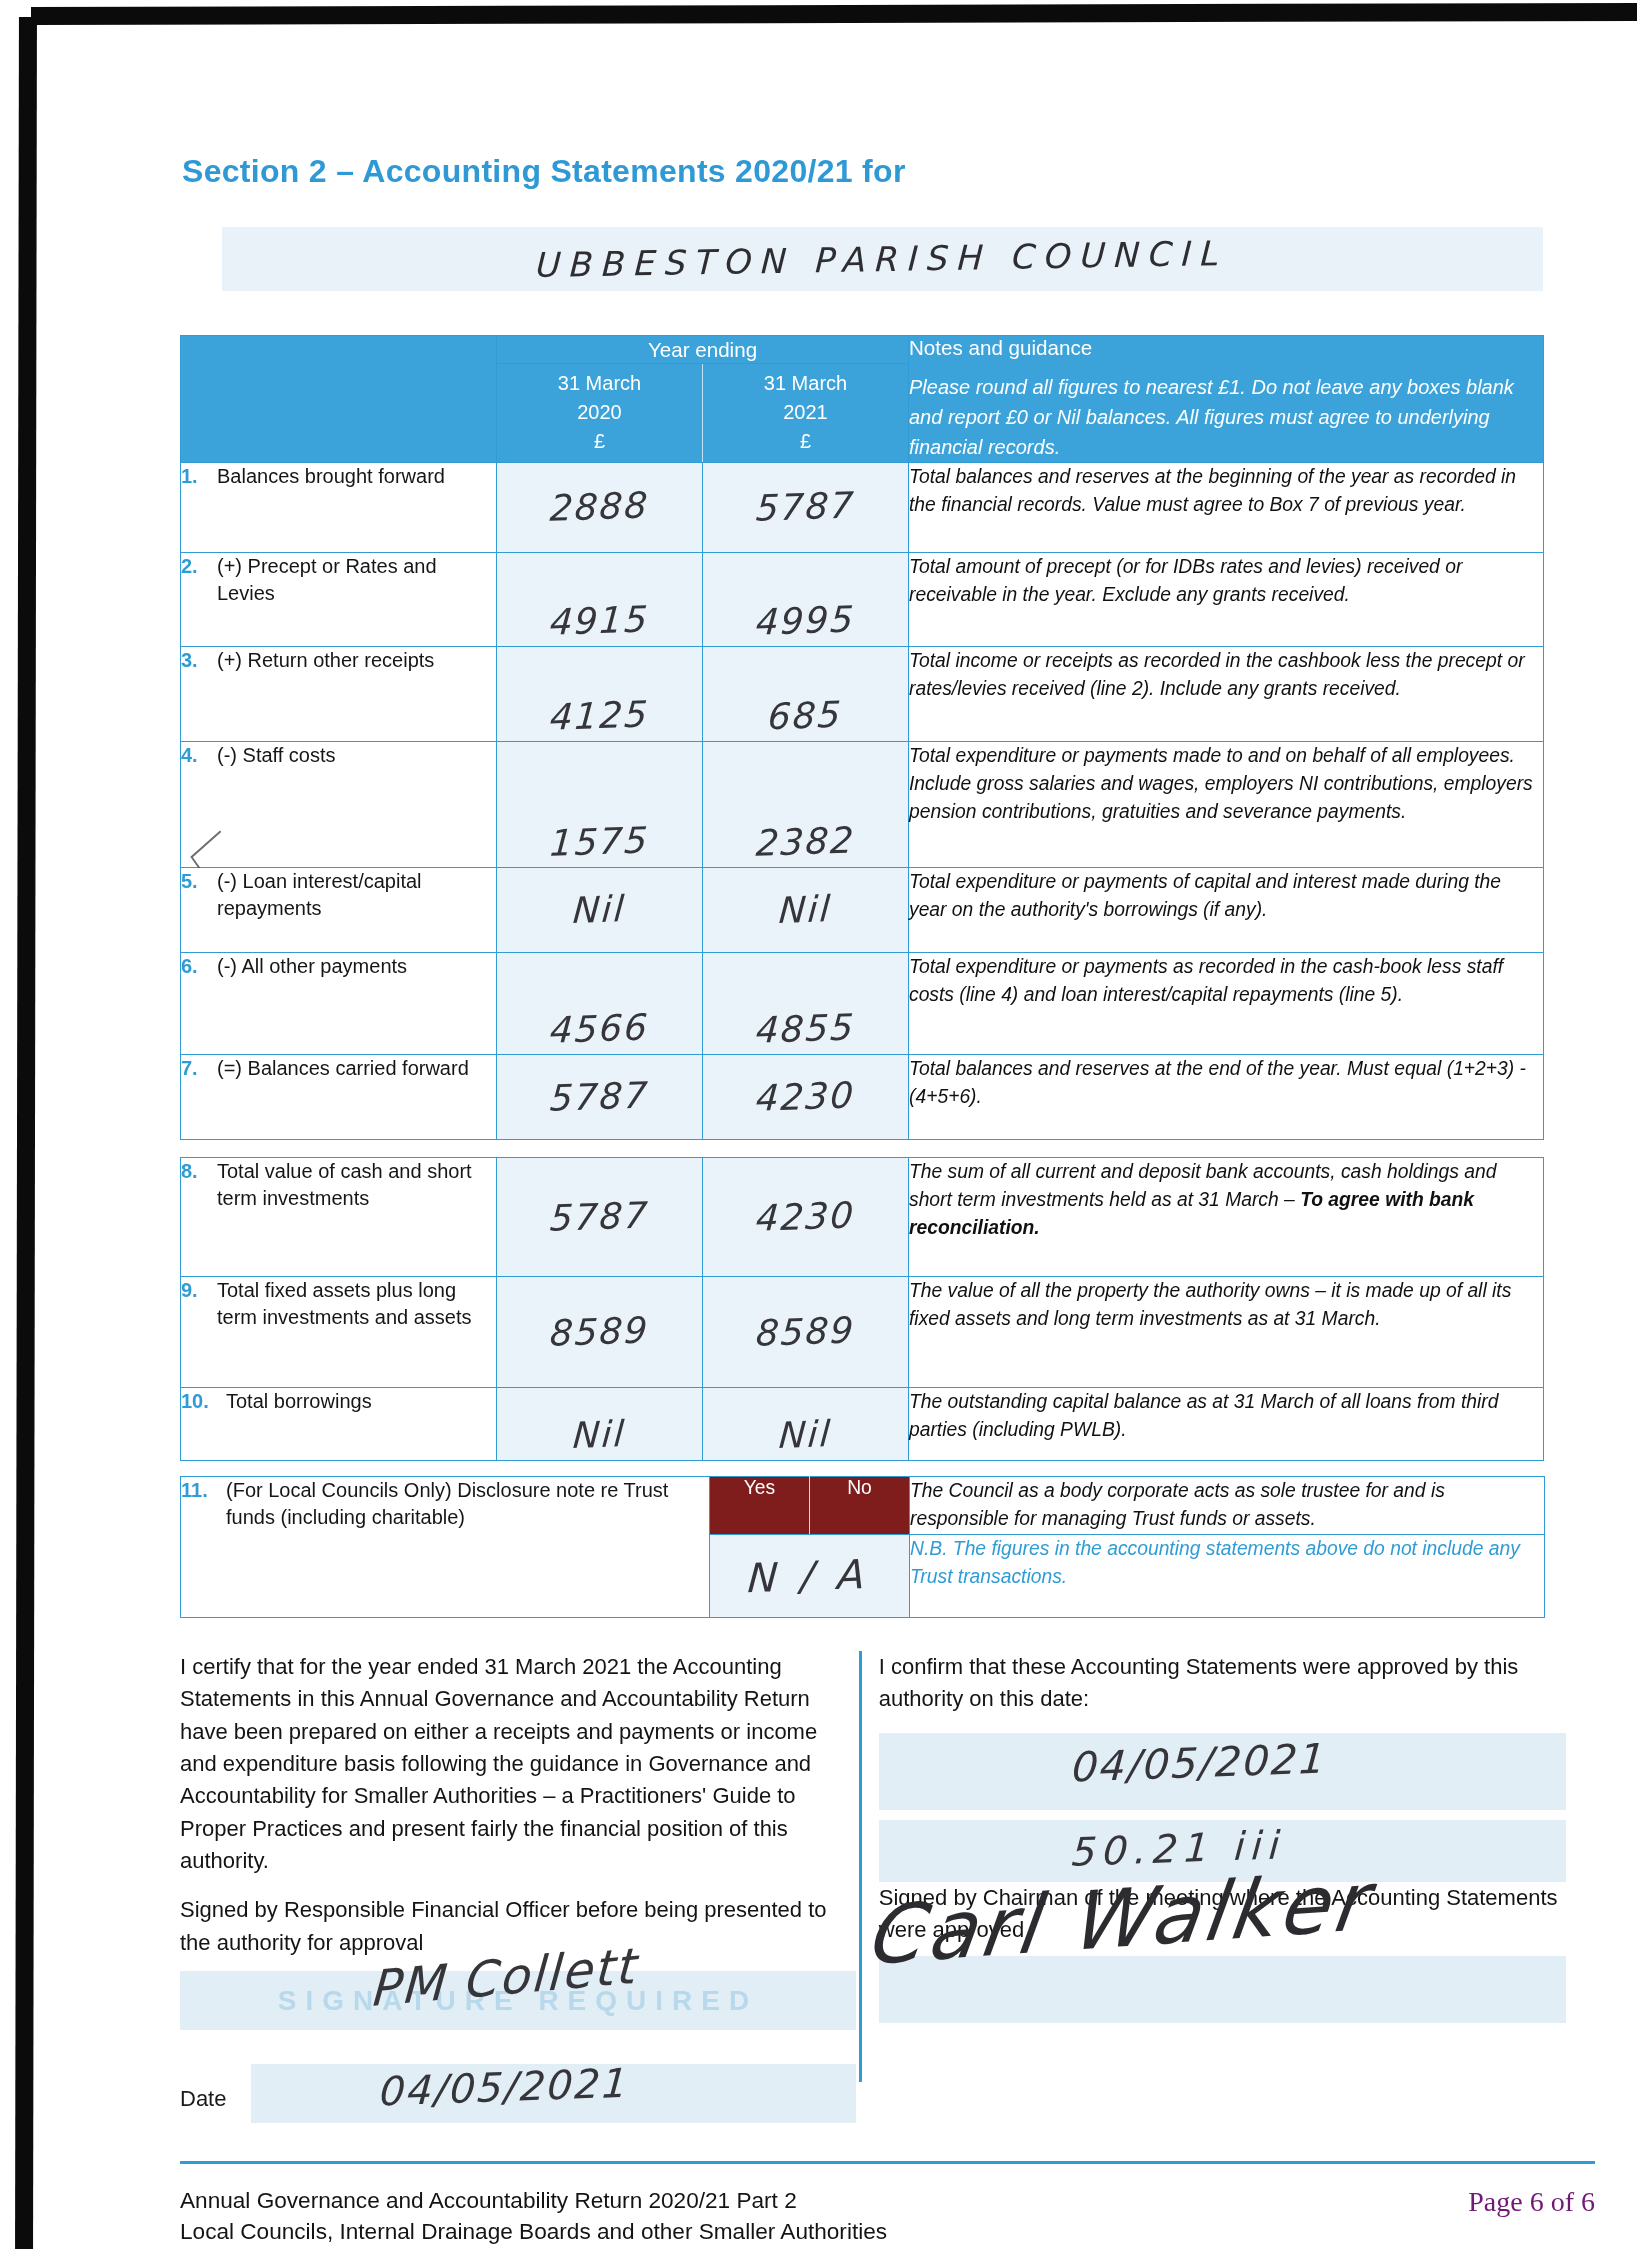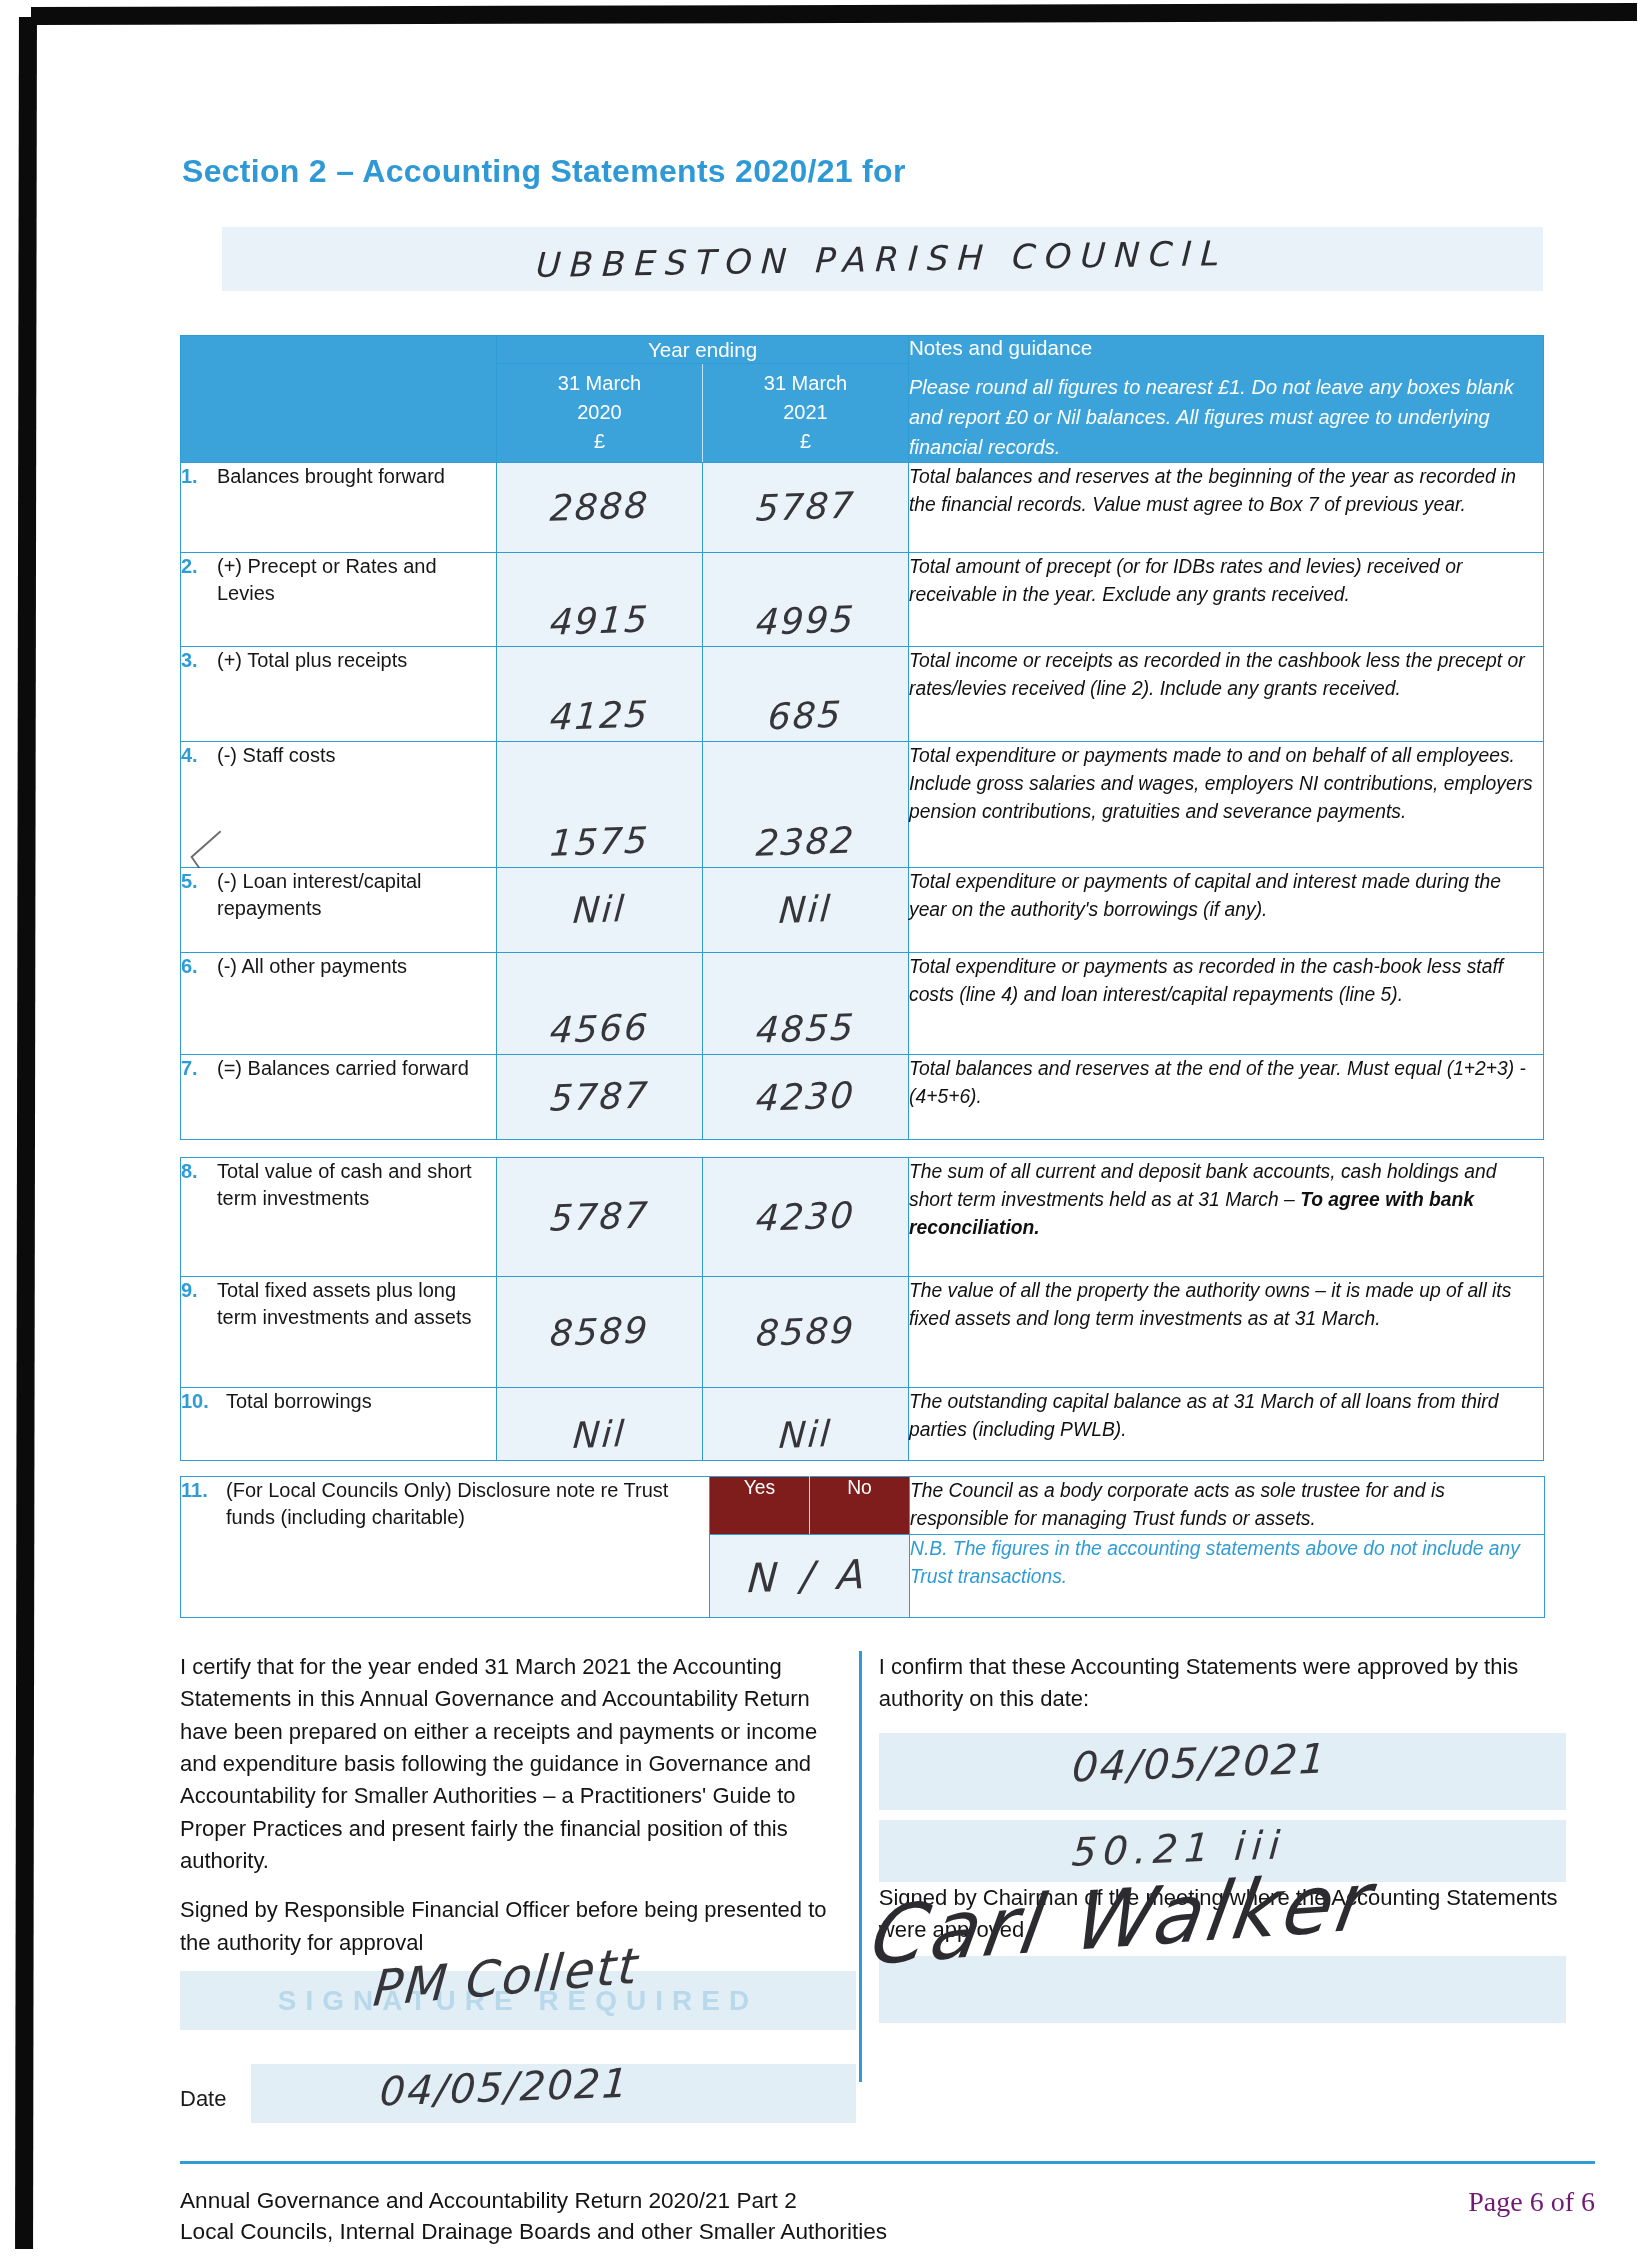--- a/index.html
+++ b/index.html
@@ -147,21 +147,21 @@
             </div>
           </td>
       <td class="val"><span class="hand">4915</span></td>
       <td class="val"><span class="hand">4995</span></td>
       <td class="note"><span class="note-text">Total amount of precept (or for IDBs rates and levies) received or receivable in the year. Exclude any grants received.</span></td>
     </tr>
     <tr class="r3 low">
       <td class="lab">
             <div class="lab-inner">
         <span class="rownum">3.</span>
-        <span class="rowlabel">(+) Total plus receipts</span>
+        <span class="rowlabel">(+) Return other receipts</span>
             </div>
           </td>
       <td class="val"><span class="hand">4125</span></td>
       <td class="val"><span class="hand">685</span></td>
       <td class="note"><span class="note-text">Total income or receipts as recorded in the cashbook less the precept or rates/levies received (line 2). Include any grants received.</span></td>
     </tr>
     <tr class="r4 low">
       <td class="lab">
             <div class="lab-inner">
         <span class="rownum">4.</span>

